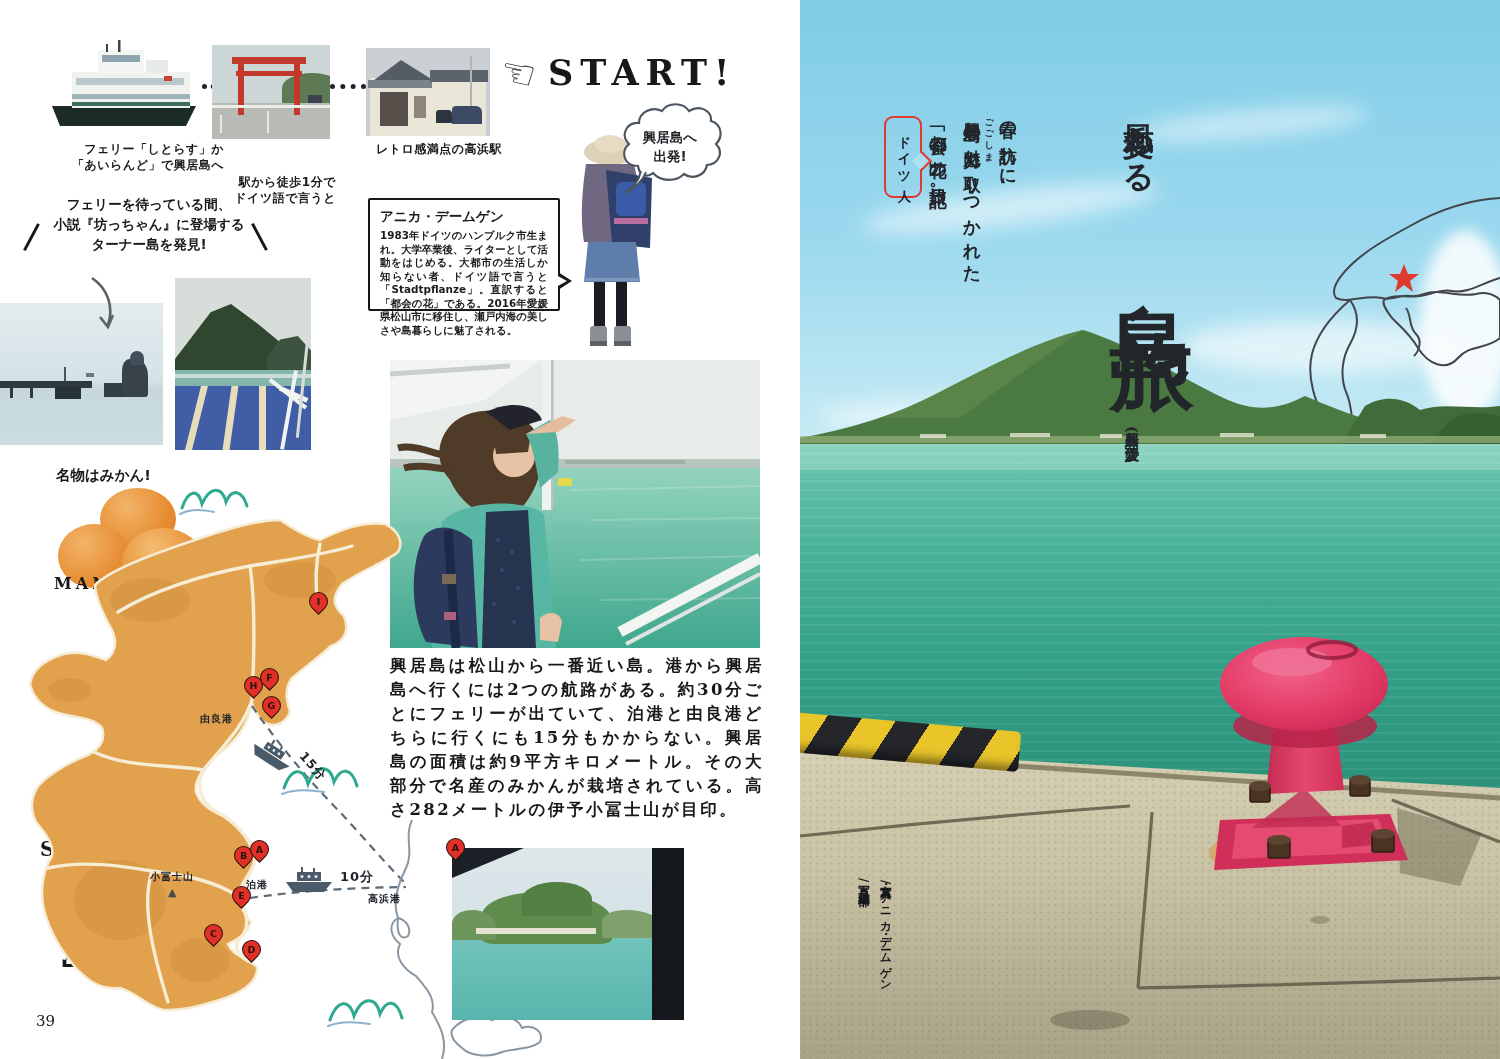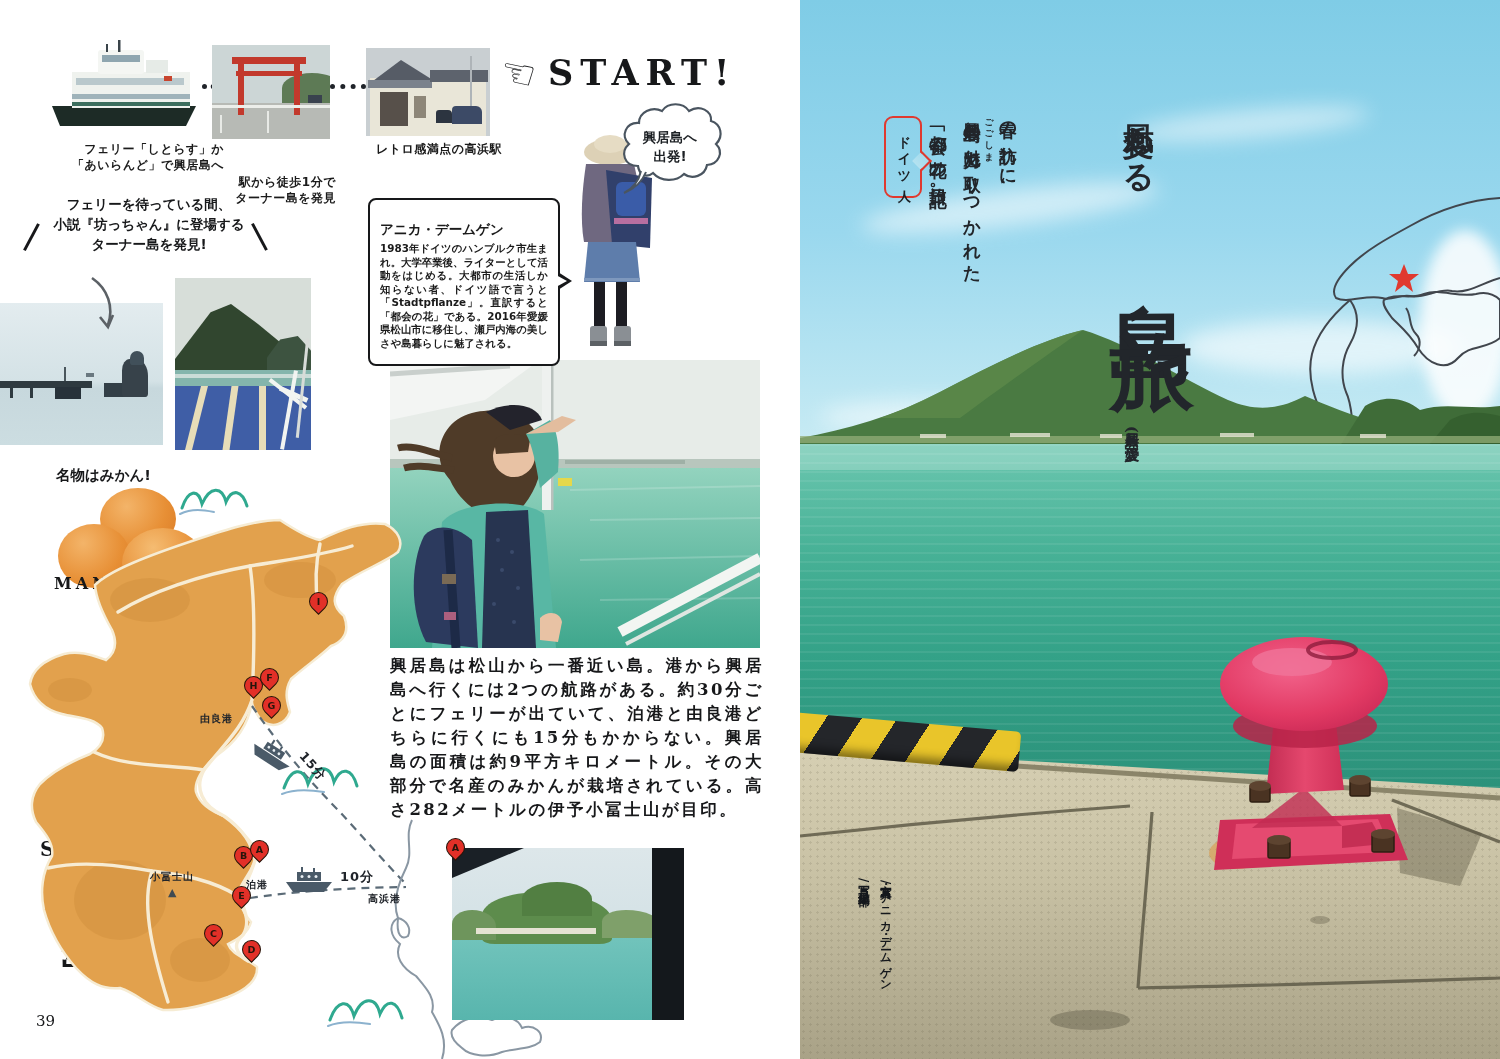--- a/index.html
+++ b/index.html
@@ -18,22 +18,22 @@
        border-radius:50% 50% 0 50%;transform:rotate(45deg);transform-origin:center;z-index:6;}
   .pin span{position:absolute;left:0;top:0;width:17px;height:17px;display:flex;align-items:center;justify-content:center;
        transform:rotate(-45deg);font-size:9.5px;font-weight:800;color:#27150b;font-family:"DejaVu Sans",sans-serif;}
 
   .maplabel{position:absolute;font-size:10px;font-weight:700;color:#20242a;z-index:6;letter-spacing:1px;}
 
   
   .bubbletext{position:absolute;width:100%;text-align:center;font-weight:700;font-size:13.5px;line-height:19px;color:#1c2024;}
 
   
-  #profile-box{left:368px;top:198px;width:192px;height:168px;border:2px solid #17181a;border-radius:8px;
-      background:#fff;padding:21px 10px;box-sizing:border-box;z-index:5;}
+  #profile-box{left:368px;top:198px;width:192px;height:113px;border:2px solid #17181a;border-radius:2px;
+      background:#fff;padding:8px 10px;box-sizing:border-box;z-index:5;}
   #profile-box:after{content:"";position:absolute;right:-14px;top:72px;width:0;height:0;
       border-top:9px solid transparent;border-bottom:9px solid transparent;border-left:14px solid #17181a;}
   #profile-box:before{content:"";position:absolute;right:-9px;top:75px;width:0;height:0;z-index:2;
       border-top:6px solid transparent;border-bottom:6px solid transparent;border-left:11px solid #fff;}
   #profile-name{font-size:13.5px;font-weight:800;margin-bottom:3px;}
   #profile-bio{font-size:10.4px;line-height:13.5px;font-weight:600;text-align:justify;}
 
   
   #right-page{left:800px;top:0;width:700px;height:1059px;overflow:hidden;
       background:linear-gradient(180deg,#7fcce6 0%,#9ad8ee 22%,#c3e9f3 40%,#e2f4f6 52%,#eaf7f7 58%,#9fd6c8 60%);}
@@ -102,21 +102,21 @@
       <div class="abs" style="left:70px;top:62px;width:16px;height:13px;background:#2c3440;border-radius:3px 4px 0 0;"></div>
       <div class="abs" style="left:104px;top:8px;width:2px;height:50px;background:#aeb4b8;"></div>
     </div>
 
     <div class="abs cap" style="left:28px;top:141px;width:196px;">
       <div>フェリー「しとらす」か</div>
       <div>「あいらんど」で興居島へ</div>
     </div>
     <div class="abs cap" style="left:206px;top:132px;width:130px;margin-top:42px;">
       <div>駅から徒歩1分で</div>
-      <div>ターナー島を発見</div>
+      <div>ドイツ語で言うと</div>
     </div>
     <div class="abs cap" style="left:356px;top:141px;width:146px;">
       <div>レトロ感満点の高浜駅</div>
     </div>
 
     <div class="abs" style="left:500px;top:50px;font-size:40px;transform:rotate(12deg);color:#17181a;">☜</div>
     <div class="abs mincho" style="left:548px;top:52px;font-size:35px;font-weight:700;letter-spacing:7px;color:#17181a;">START!</div>
 
     <svg class="abs" style="left:560px;top:130px;" width="100" height="218" viewBox="0 0 100 218">
       <ellipse cx="50" cy="22" rx="26" ry="13" fill="#ddd1b6"></ellipse>

